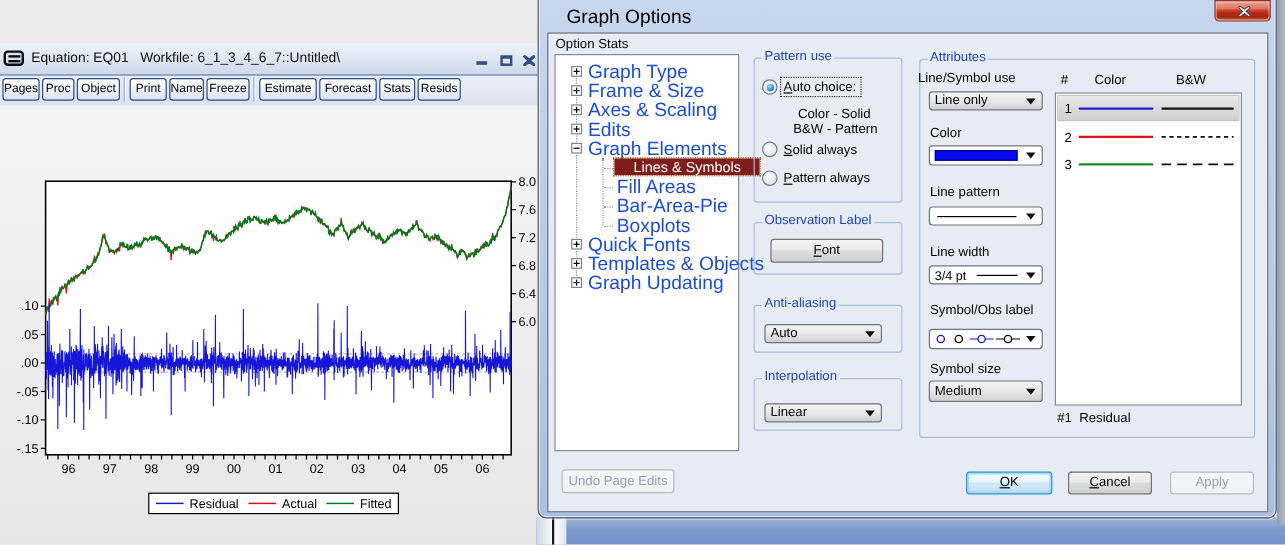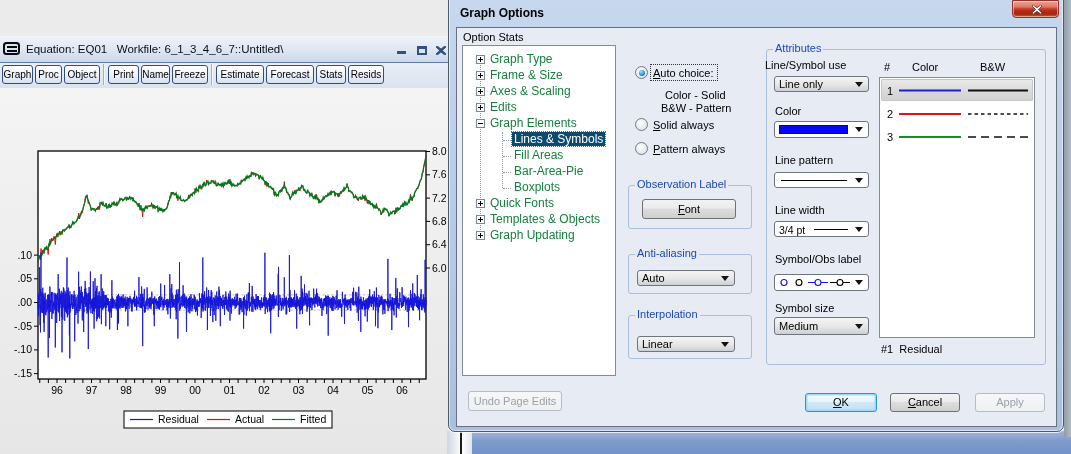--- a/index.html
+++ b/index.html
@@ -36,21 +36,21 @@
 #bstrip1 { left:447px; top:431px; width:13px; height:23px; background:linear-gradient(90deg,#cfd6e2,#f8fafc); }
 #bline  { left:460px; top:431px; width:2px; height:25px; background:#1a1a1a; }
 #bstrip2 { left:462px; top:431px; width:10px; height:25px; background:linear-gradient(90deg,#ffffff,#dfe6f0); }
 #rstrip { left:1064px; top:0; width:7px; height:437px; background:linear-gradient(90deg,#929daa,#b3bcc8); }
 
 
 #dlg { left:448px; top:-9px; width:616px; height:441px;
   background:linear-gradient(#c7d8ee,#b4c9e6 60%,#a9c0e2);
   border:1px solid #4f5a68; border-radius:0 0 7px 7px;
   box-shadow:0 1px 0 rgba(255,255,255,0.75), inset 0 0 0 1px rgba(255,255,255,0.55); }
-#dlgtitle { left:11px; top:14px; font-size:12px; color:#000;font-weight:bold; }
+#dlgtitle { left:23px; top:14px; font-size:16px; color:#000; }
 #dlgclose { left:563px; top:8px; width:47px; height:18px;
   border:1px solid #97312a; border-radius:0 0 4px 4px;
   background:linear-gradient(#eda493,#dd7765 38%,#cf4a35 45%,#b92a17 60%,#a52612 82%,#c26633);
   box-shadow:inset 0 0 0 1px rgba(255,255,255,0.45); }
 
 #dc { left:7px; top:35px; width:601px; height:400px; background:#e6ebf4; border:1px solid #68707e; }
 
 
 .lbl { position:absolute; font-size:11px; color:#000; white-space:pre; }
 .grp { position:absolute; border:1px solid #aabfdc; border-radius:3px; }
@@ -60,27 +60,27 @@
 .combow { position:absolute; border-radius:3px; border:1px solid #6e757d; background:#fff; }
 .arw { position:absolute; right:5px; top:50%; margin-top:-2.5px; width:0; height:0;
   border-left:4.5px solid transparent; border-right:4.5px solid transparent; border-top:5px solid #111; }
 .btn { position:absolute; border:1px solid #707070; border-radius:3px;
   background:linear-gradient(#f2f2f2,#ebebeb 45%,#dddddd 50%,#cfcfcf);
   font-size:11px; color:#000; text-align:center; }
 .btn.dis { border-color:#b6bcc3; background:linear-gradient(#f6f7f8,#eef0f2); color:#9aa1a9; }
 u { text-decoration:underline; }
 
 
-.ti { position:absolute; font-size:12px; color:#15803d; white-space:pre; }
+.ti { position:absolute; font-size:16px; color:#1d4ed8; white-space:pre; }
 .exp { position:absolute; width:9px; height:9px; border:1px solid #78869b; background:#fff; }
 .exp i { position:absolute; left:1px; top:3px; width:5px; height:1px; background:#000; }
 .exp b { position:absolute; left:3px; top:1px; width:1px; height:5px; background:#000; }
 .dotv { position:absolute; width:1px; border-left:1px dotted #8c97a5; }
 .doth { position:absolute; height:1px; border-top:1px dotted #8c97a5; }
-.sel { position:absolute; background:#0c4a6e; color:#fff; font-size:12px; padding:0 2px;
+.sel { position:absolute; background:#7f1d1d; color:#fff; font-size:12px; padding:0 16px;
   outline:1px dotted #a35c10; }
 
 
 .radio { position:absolute; width:13px; height:13px; border-radius:50%;
   border:1px solid #707b85; background:radial-gradient(circle at 40% 35%, #fdfdfd, #dfe4e8 75%, #c8cfd6); }
 .radio.on:before { content:""; position:absolute; left:2.5px; top:2.5px; width:6px; height:6px; border-radius:50%;
   background:radial-gradient(circle at 38% 32%, #a6e2f8, #2196d2 55%, #0e5f93 95%); }
 .focusrect { position:absolute; outline:1px dotted #333; }
 </style></head>
 <body>
@@ -91,21 +91,21 @@
     <div id="eqicon" class="abs"></div>
     <div id="eqtitletext" class="abs">Equation: EQ01   Workfile: 6_1_3_4_6_7::Untitled\</div>
     <div id="btnmin" class="abs"></div>
     <div id="btnmax" class="abs"></div>
     <svg class="abs" style="left:436px;top:10px" width="10" height="9" viewBox="0 0 10 9">
       <path d="M1.2 0 L5 3 L8.8 0 L10 1 L6.3 4.5 L10 8 L8.8 9 L5 6 L1.2 9 L0 8 L3.7 4.5 L0 1 Z" fill="#32517e" stroke="#32517e" stroke-width="0.9"></path>
     </svg>
     <div id="toolbar" class="abs"></div>
     <div id="eqclient" class="abs"></div>
 
-    <div class="tbtn" style="left:2px;   top:29px; width:31px;">Graph</div>
+    <div class="tbtn" style="left:2px;   top:29px; width:31px;">Pages</div>
     <div class="tbtn" style="left:35px;  top:29px; width:27px;">Proc</div>
     <div class="tbtn" style="left:64px;  top:29px; width:36px;">Object</div>
     <div class="tsep" style="left:103px; top:28px;"></div>
     <div class="tbtn" style="left:108px; top:29px; width:31px;">Print</div>
     <div class="tbtn" style="left:141px; top:29px; width:29px;">Name</div>
     <div class="tbtn" style="left:172px; top:29px; width:36px;">Freeze</div>
     <div class="tsep" style="left:211px; top:28px;"></div>
     <div class="tbtn" style="left:216px; top:29px; width:48px;">Estimate</div>
     <div class="tbtn" style="left:266px; top:29px; width:48px;">Forecast</div>
     <div class="tbtn" style="left:316px; top:29px; width:30px;">Stats</div>
@@ -270,20 +270,23 @@
           <i></i>
           <b></b>
         </div>
       <div class="ti" style="left:33px;top:184px;">Templates &amp; Objects</div>
       <div class="exp" style="left:19px;top:203px;">
           <i></i>
           <b></b>
         </div>
       <div class="ti" style="left:33px;top:200px;">Graph Updating</div>
       <div class="btn dis" style="left:11px;top:363px;width:94px;height:20px;line-height:18px;">Undo Page Edits</div>
+      <div class="grp" style="left:171px;top:20px;width:124px;height:121px;">
+          <div class="gt">Pattern use</div>
+        </div>
       <div class="radio on" style="left:178px;top:38px;"></div>
       <div class="lbl" style="left:196px;top:39px;"><u>A</u>uto choice:</div>
       <div class="focusrect" style="left:194px;top:37px;width:66px;height:15px;"></div>
       <div class="lbl" style="left:208px;top:61px;">Color - Solid</div>
       <div class="lbl" style="left:204px;top:74px;">B&amp;W - Pattern</div>
       <div class="radio" style="left:178px;top:90px;"></div>
       <div class="lbl" style="left:196px;top:91px;text-align:right;"><u>S</u>olid always</div>
       <div class="radio" style="left:178px;top:114px;"></div>
       <div class="lbl" style="left:196px;top:115px;"><u>P</u>attern always</div>
       <div class="grp" style="left:171px;top:157px;width:124px;height:44px;">

